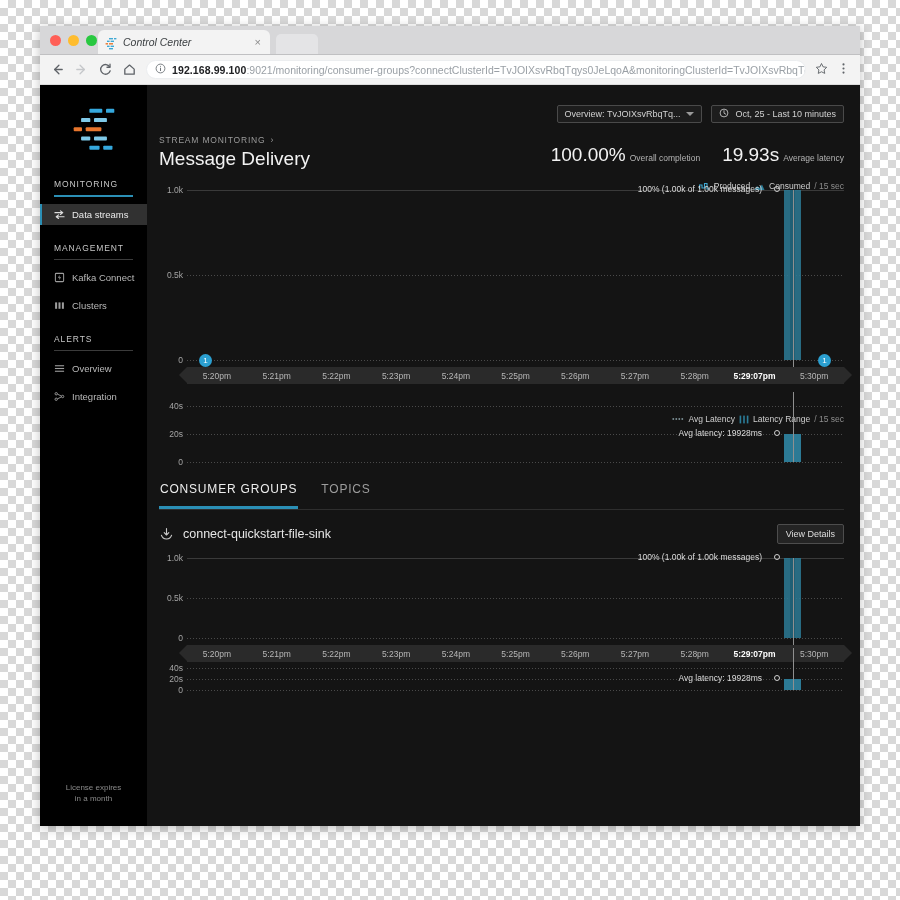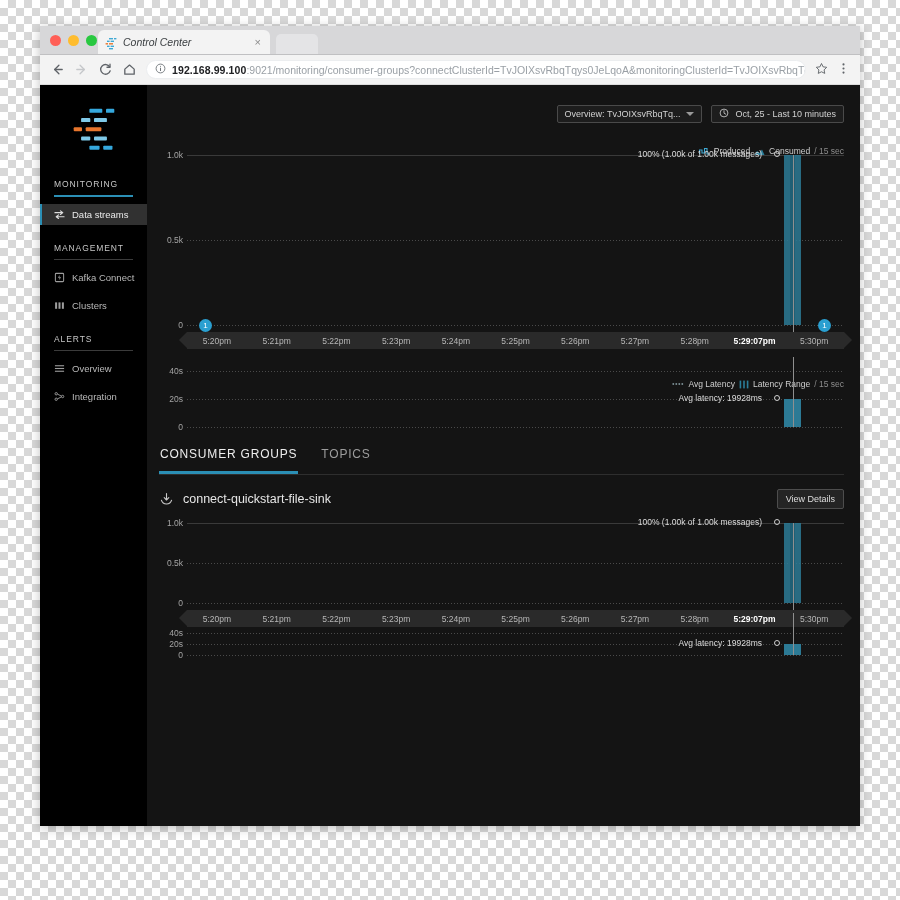--- a/index.html
+++ b/index.html
@@ -319,20 +319,24 @@
           <svg viewBox="0 0 12 12" width="11" height="11">
               <circle cx="2.4" cy="3" r="1.3" fill="none" stroke="currentColor" stroke-width="1"></circle>
               <circle cx="2.4" cy="9" r="1.3" fill="none" stroke="currentColor" stroke-width="1"></circle>
               <circle cx="9.4" cy="6" r="1.3" fill="none" stroke="currentColor" stroke-width="1"></circle>
               <path d="M3.7 3.4 L8.2 5.6 M3.7 8.6 L8.2 6.4" stroke="currentColor" stroke-width="1"></path>
             </svg>
         </span>
         <span>Integration</span>
       </div>
 
+      <div class="license">
+        <div>License expires</div>
+        <div>in a month</div>
+      </div>
     </div>
 
     <div id="main">
 
       <div class="topbar">
         <div class="pill">
           <span>Overview: TvJOIXsvRbqTq...</span>
           <span class="caret"></span>
         </div>
         <div class="pill">
@@ -340,20 +344,35 @@
             <svg viewBox="0 0 12 12" width="10" height="10">
                 <circle cx="6" cy="6" r="4.7" fill="none" stroke="#cfcfcf" stroke-width="1"></circle>
                 <path d="M6 3.2 V6.2 L8.1 7.4" fill="none" stroke="#cfcfcf" stroke-width="1" stroke-linecap="round"></path>
               </svg>
           </span>
           <span>Oct, 25 - Last 10 minutes</span>
         </div>
       </div>
 
       <div class="titleblock">
+        <div class="tb-left">
+          <div class="crumb">
+            <span>STREAM MONITORING</span>
+            <span>›</span>
+          </div>
+          <div class="page-title">Message Delivery</div>
+        </div>
+        <div class="stats">
+          <div>
+            <span class="stat-num">100.00%</span><span class="stat-lab">Overall completion</span>
+          </div>
+          <div>
+            <span class="stat-num">19.93s</span><span class="stat-lab">Average latency</span>
+          </div>
+        </div>
       </div>
 
       <div class="chart-wrap" style="margin-top:20px;">
         <div class="legend">
           <span class="legend-item">
             <svg width="11" height="9" viewBox="0 0 11 9">
                 <path d="M0.5 7 V3 H3 V6 H5.5 V1.5 H8 V7 H10.5" fill="none" stroke="#3fa9d4" stroke-width="1.1"></path>
               </svg>
             <span>Produced</span>
           </span>

